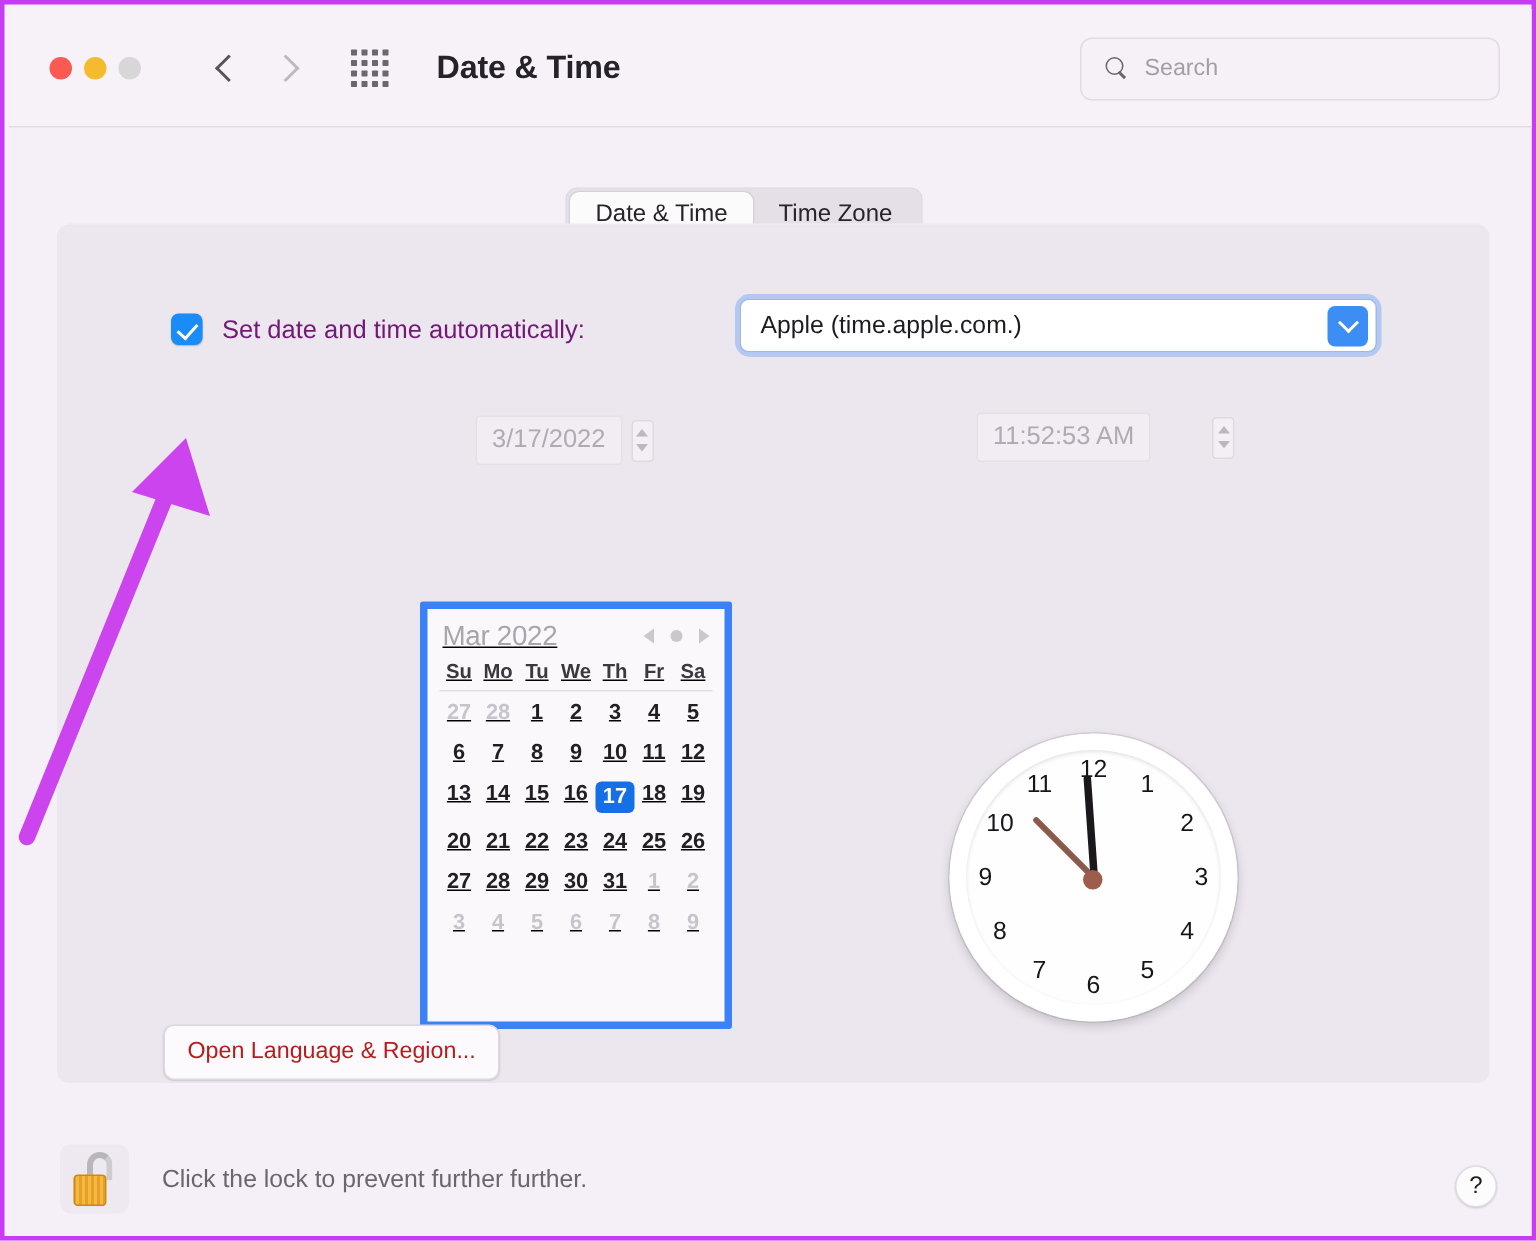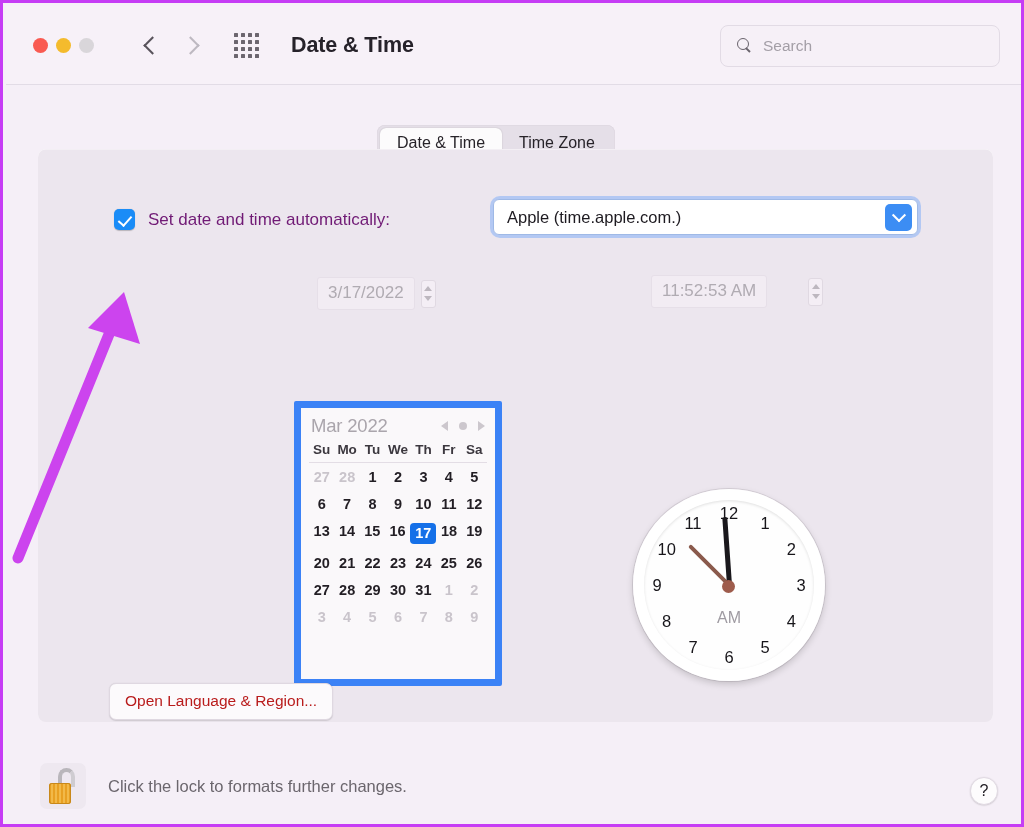--- a/index.html
+++ b/index.html
@@ -244,26 +244,27 @@
     width: 0; height: 0;
     border-left: 4px solid transparent;
     border-right: 4px solid transparent;
   }
   .stepper .up { border-bottom: 5px solid #bdb7bf; }
   .stepper .dn { border-top: 5px solid #bdb7bf; }
 
   
   #calendar {
     position: absolute;
-    left: 256px; top: 252px;
+    left: 242px; top: 252px;
     width: 208px; height: 285px;
     background: #faf8fa;
-    border: 7px solid #3b82f6;
+    border: 5px solid #3b82f6;
     border-radius: 2px;
     padding: 6px 8px 0;
+    text-decoration: underline;
   }
   #calhead {
     display: flex;
     align-items: center;
     justify-content: space-between;
     padding: 1px 2px 5px;
   }
   #calmonth { font-size: 18.5px; color: #aaa5ac; font-weight: 500; letter-spacing: -.2px; }
   #calnav { display: flex; align-items: center; gap: 11px; }
   .tri { width: 0; height: 0; border-top: 5px solid transparent; border-bottom: 5px solid transparent; }
@@ -589,41 +590,40 @@
                 <div class="numeral" style="left: 168px; top: 96px;">3</div>
                 <div class="numeral" style="left: 158.354px; top: 132px;">4</div>
                 <div class="numeral" style="left: 132px; top: 158.354px;">5</div>
                 <div class="numeral" style="left: 96px; top: 168px;">6</div>
                 <div class="numeral" style="left: 60px; top: 158.354px;">7</div>
                 <div class="numeral" style="left: 33.6462px; top: 132px;">8</div>
                 <div class="numeral" style="left: 24px; top: 96px;">9</div>
                 <div class="numeral" style="left: 33.6462px; top: 60px;">10</div>
                 <div class="numeral" style="left: 60px; top: 33.6462px;">11</div>
               </div>
-          <div id="ampm">AM</div>
           <div class="hand" id="hourhand"></div>
           <div class="hand" id="minhand"></div>
           <div id="capdot"></div>
         </div>
       </div>
 
       <div id="formatrow">
         <span id="openlang">Open Language &amp; Region...</span>
       </div>
 
     </div>
 
     <div id="lockrow">
       <span id="lockbtn">
         <span class="padlock">
           <span class="shackle"></span>
           <span class="lockbody"></span>
         </span>
       </span>
-      <span id="locktext">Click the lock to formats further changes.</span>
+      <span id="locktext">Click the lock to prevent further further.</span>
     </div>
 
     <div id="helpbtn">?</div>
 
     <svg id="arrow" viewBox="0 0 180 300">
       <line x1="12" y1="288" x2="108" y2="52" stroke="#cc44ee" stroke-width="11" stroke-linecap="round"></line>
       <polygon points="118,22 82,58 134,74" fill="#cc44ee"></polygon>
     </svg>
 
   </div>

